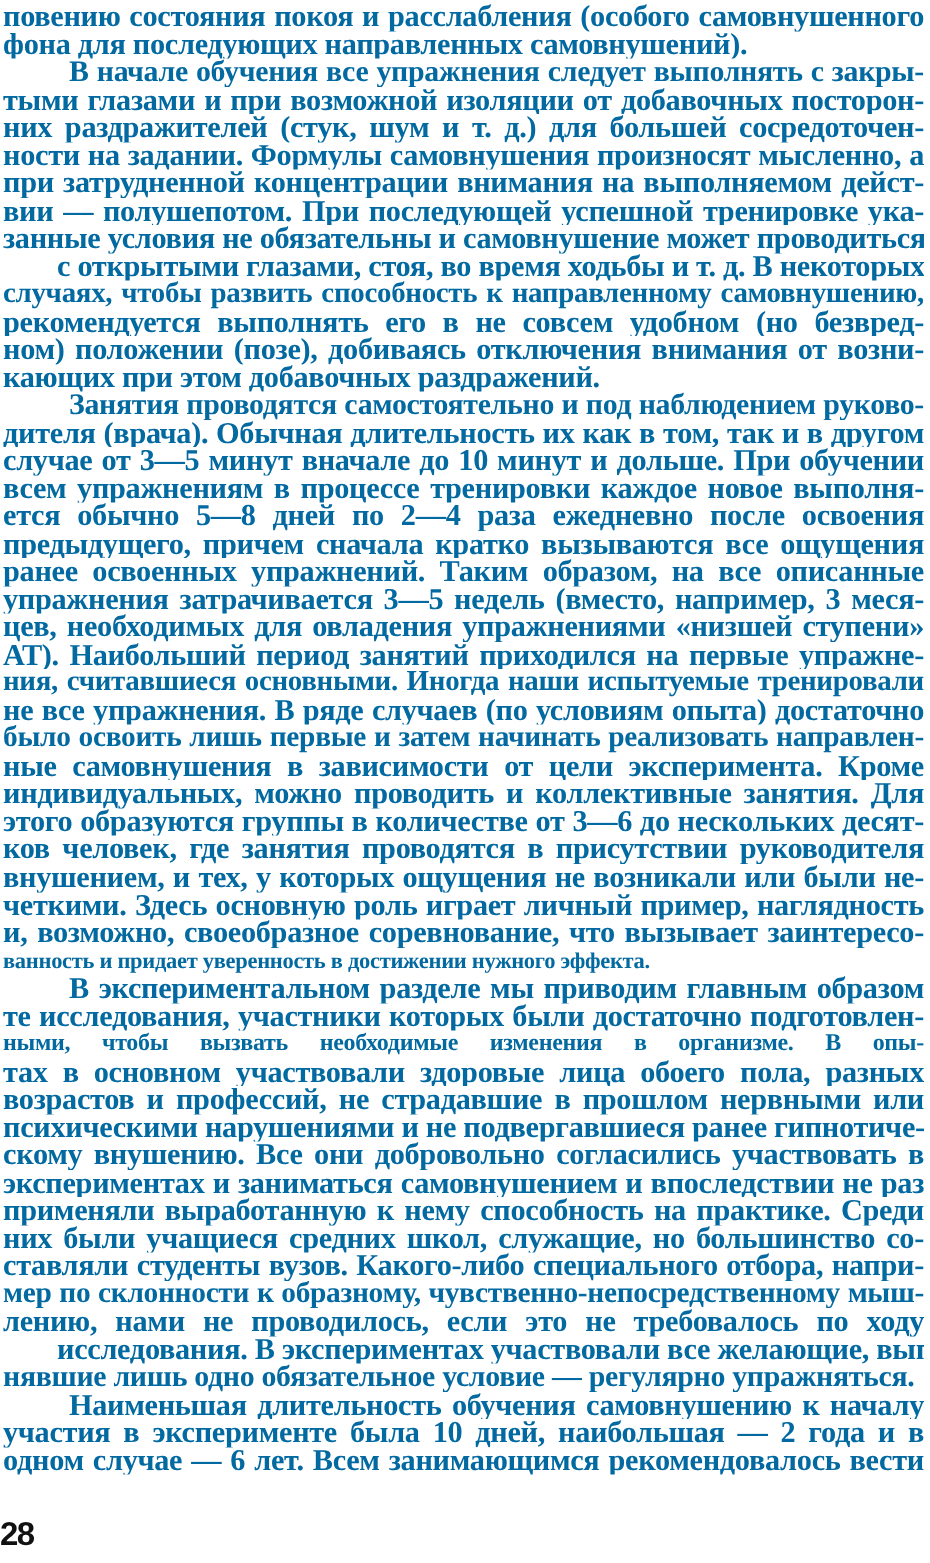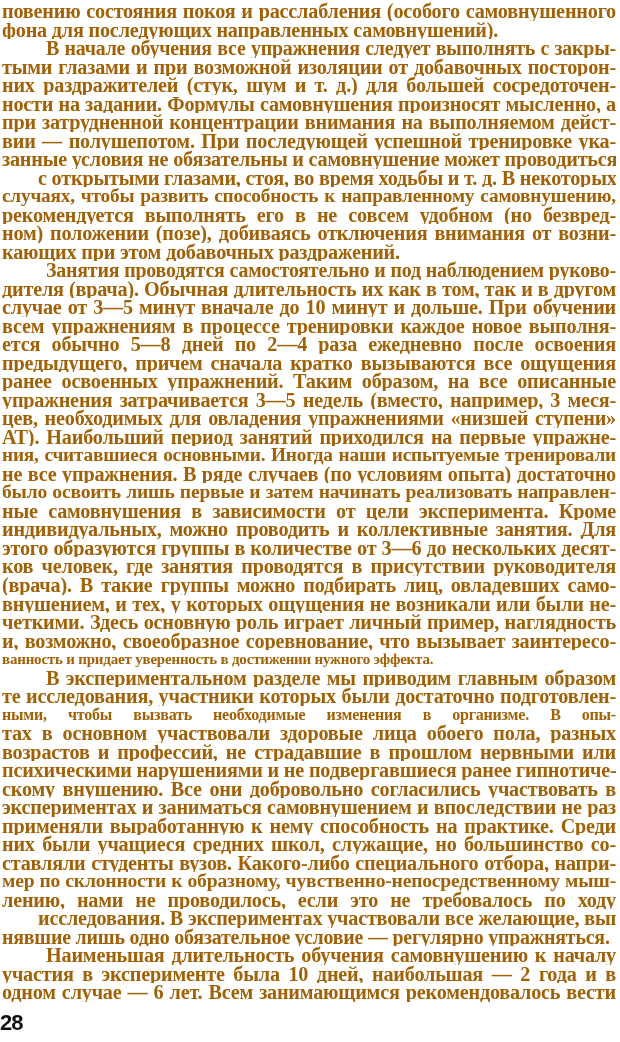--- a/index.html
+++ b/index.html
@@ -12,21 +12,21 @@
       height: 1042px;
       overflow: hidden;
       position: relative;
     }
     .page {
       position: absolute;
       left: 2px;
       top: 2px;
       width: 614px;
       font-family: "Liberation Serif", "DejaVu Serif", serif;
-      color: #a16207;
+      color: #0369a1;
       font-weight: bold;
       font-size: 20.2px;
       letter-spacing: -0.2px;
     }
     .line {
       display: block;
       height: 23.25px;
       line-height: 23.25px;
       white-space: nowrap;
       text-align: justify;
@@ -79,21 +79,20 @@
     <span class="line" style="height: 18.5185px; line-height: 18.5185px; font-size: 20.2px;">упражнения затрачивается 3—5 недель (вместо, например, 3 меся-</span>
     <span class="line" style="height: 18.5185px; line-height: 18.5185px; font-size: 20.2px;">цев, необходимых для овладения упражнениями «низшей ступени»</span>
     <span class="line" style="height: 18.5185px; line-height: 18.5185px; font-size: 20.2px;">АТ). Наибольший период занятий приходился на первые упражне-</span>
     <span class="line" style="height: 18.5185px; line-height: 18.5185px; font-size: 19.3px;">ния, считавшиеся основными. Иногда наши испытуемые тренировали</span>
     <span class="line" style="height: 18.5185px; line-height: 18.5185px; font-size: 20.2px;">не все упражнения. В ряде случаев (по условиям опыта) достаточно</span>
     <span class="line" style="height: 18.5185px; line-height: 18.5185px; font-size: 19.6px;">было освоить лишь первые и затем начинать реализовать направлен-</span>
     <span class="line" style="height: 18.5185px; line-height: 18.5185px; font-size: 20.2px;">ные самовнушения в зависимости от цели эксперимента. Кроме</span>
     <span class="line" style="height: 18.5185px; line-height: 18.5185px; font-size: 20.2px;">индивидуальных, можно проводить и коллективные занятия. Для</span>
     <span class="line" style="height: 18.5185px; line-height: 18.5185px; font-size: 20.2px;">этого образуются группы в количестве от 3—6 до нескольких десят-</span>
     <span class="line" style="height: 18.5185px; line-height: 18.5185px; font-size: 20.2px;">ков человек, где занятия проводятся в присутствии руководителя</span>
-    <span class="line" style="height: 18.5185px; line-height: 18.5185px; font-size: 20.2px;">(врача). В такие группы можно подбирать лиц, овладевших само-</span>
     <span class="line" style="height: 18.5185px; line-height: 18.5185px; font-size: 20.2px;">внушением, и тех, у которых ощущения не возникали или были не-</span>
     <span class="line" style="height: 18.5185px; line-height: 18.5185px; font-size: 20.2px;">четкими. Здесь основную роль играет личный пример, наглядность</span>
     <span class="line" style="height: 18.5185px; line-height: 18.5185px; font-size: 20.2px;">и, возможно, своеобразное соревнование, что вызывает заинтересо-</span>
     <span class="line last" style="height: 18.5185px; line-height: 18.5185px; font-size: 15px;">ванность и придает уверенность в достижении нужного эффекта.</span>
     <span class="line indent" style="height: 18.5185px; line-height: 18.5185px; font-size: 20.2px;">В экспериментальном разделе мы приводим главным образом</span>
     <span class="line" style="height: 18.5185px; line-height: 18.5185px; font-size: 20.2px;">те исследования, участники которых были достаточно подготовлен-</span>
     <span class="line" style="height: 18.5185px; line-height: 18.5185px; font-size: 16px;">ными, чтобы вызвать необходимые изменения в организме. В опы-</span>
     <span class="line" style="height: 18.5185px; line-height: 18.5185px; font-size: 20.2px;">тах в основном участвовали здоровые лица обоего пола, разных</span>
     <span class="line" style="height: 18.5185px; line-height: 18.5185px; font-size: 20.2px;">возрастов и профессий, не страдавшие в прошлом нервными или</span>
     <span class="line" style="height: 18.5185px; line-height: 18.5185px; font-size: 20.2px;">психическими нарушениями и не подвергавшиеся ранее гипнотиче-</span>

